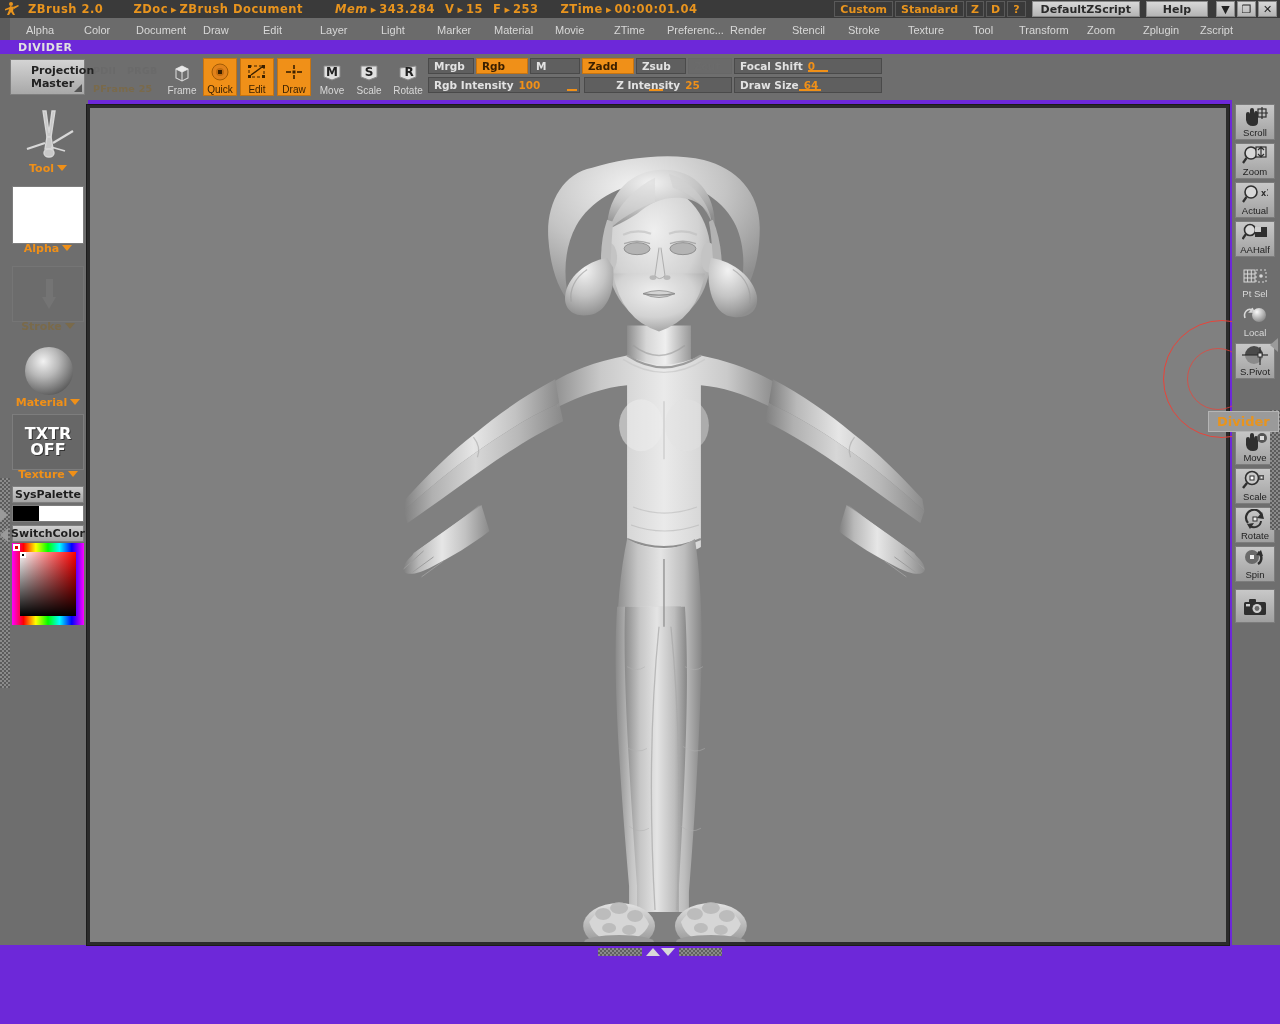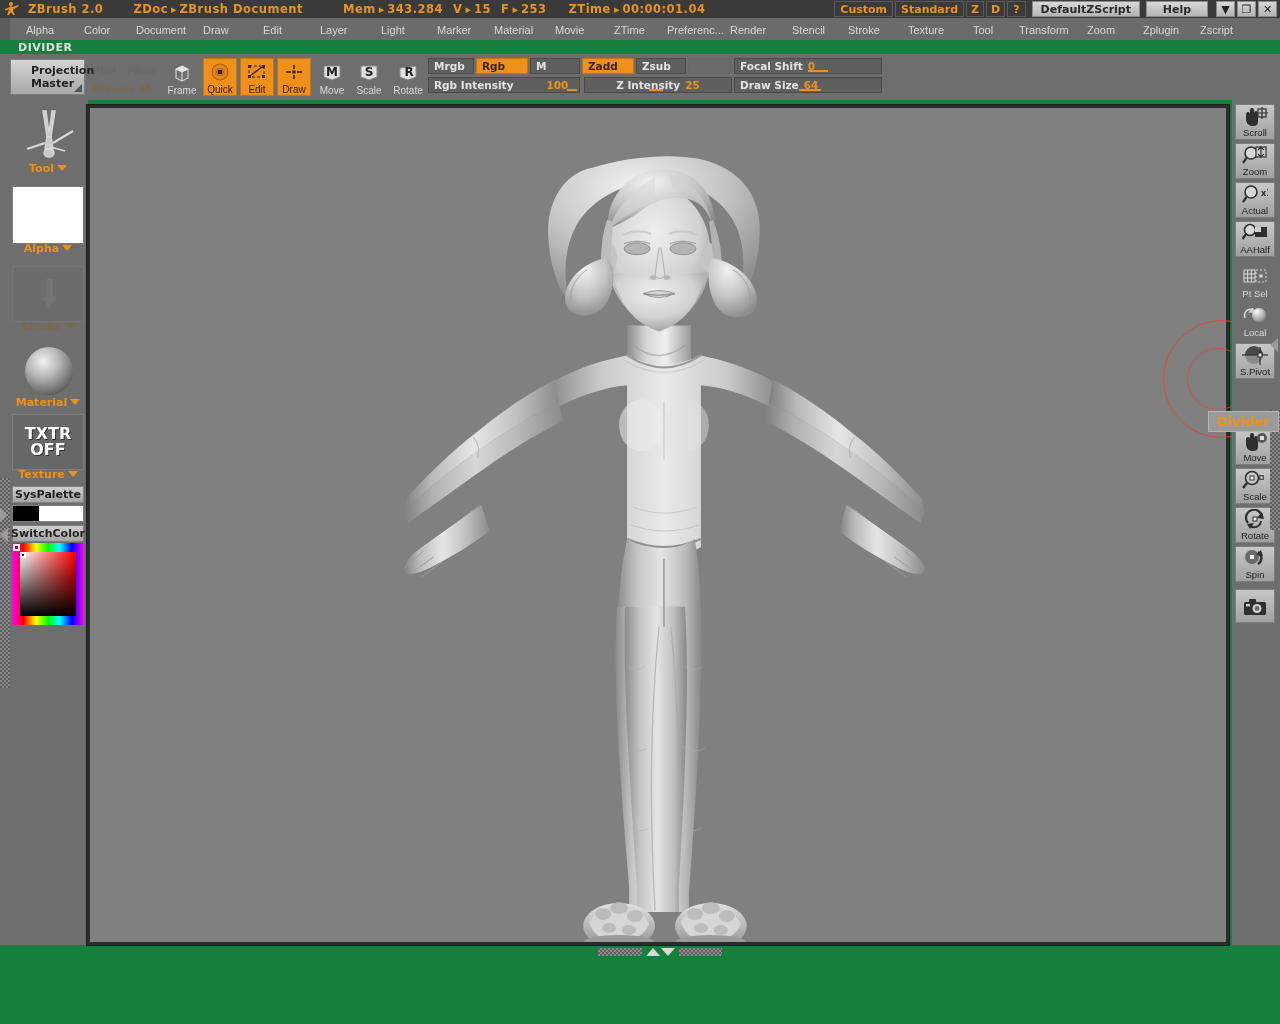--- a/index.html
+++ b/index.html
@@ -4,21 +4,21 @@
 <style>
   * { margin:0; padding:0; box-sizing:border-box; }
   html,body { width:1280px; height:1024px; overflow:hidden; }
   body {
     background:#6e6e6e;
     font-family:"DejaVu Sans", sans-serif;
     font-size:11px;
     color:#d0d0d0;
     -webkit-font-smoothing:none;
   }
-  .app { position:relative; width:1280px; height:1024px; background:#15803d; }
+  .app { position:relative; width:1280px; height:1024px; background:#6d28d9; }
 
   
   .titlebar {
     position:absolute; left:0; top:0; width:1280px; height:18px;
     background:#3a3a3a; display:flex; align-items:center;
   }
   .tb-logo { width:22px; height:16px; margin-left:2px; position:relative; }
   .tb-text { color:#e8941e; font-weight:bold; font-size:11.5px; letter-spacing:.5px; white-space:nowrap; }
   .tb-sep { color:#e8941e; font-size:11px; }
   .tb-group { display:flex; align-items:center; gap:2px; }
@@ -208,21 +208,21 @@
           <path d="M11 6 L16 4 L17 5 L12 8 Z"></path>
           <path d="M8 6 L3 8 L3 9.5 L8 8 Z"></path>
         </g>
       </svg>
     </div>
     <div class="tb-text" style="margin-left:4px;">ZBrush 2.0</div>
     <div class="tb-text" style="margin-left:30px;">ZDoc</div>
     <span class="tb-sep" style="margin:0 3px;">▸</span>
     <div class="tb-text">ZBrush Document</div>
 
-    <div class="tb-text" style="margin-left:40px;">Mem</div>
+    <div class="tb-text" style="margin-left:32px;font-style:italic;">Mem</div>
     <span class="tb-sep" style="margin:0 3px;">▸</span>
     <div class="tb-text">343.284</div>
 
     <div class="tb-text" style="margin-left:10px;">V</div>
     <span class="tb-sep" style="margin:0 3px;">▸</span>
     <div class="tb-text">15</div>
 
     <div class="tb-text" style="margin-left:10px;">F</div>
     <span class="tb-sep" style="margin:0 3px;">▸</span>
     <div class="tb-text">253</div>
@@ -375,21 +375,21 @@
     <div class="field active" style="left:582px; top:4px; width:52px;">Zadd</div>
     <div class="field" style="left:636px; top:4px; width:50px;">Zsub</div>
     <div class="field dim" style="left:688px; top:4px; width:44px; border-color:#676767; background:#6a6a6a;">Zcut</div>
 
     <div class="field" style="left:734px; top:4px; width:148px;">
       <span>Focal Shift</span>
       <span class="val">0</span>
       <div class="slider-track" style="left:73px; width:20px;"></div>
     </div>
 
-    <div class="field" style="left:428px; top:23px; width:152px;gap:28px;">
+    <div class="field" style="left:428px; top:23px; width:152px;">
       <span>Rgb Intensity</span>
       <span class="val">100</span>
       <div class="slider-track" style="left:138px; width:10px;"></div>
     </div>
     <div class="field" style="left:584px; top:23px; width:148px; justify-content:center;">
       <span>Z Intensity</span>
       <span class="val">25</span>
       <div class="slider-track" style="left:64px; width:14px;"></div>
     </div>
     <div class="field" style="left:734px; top:23px; width:148px;">

